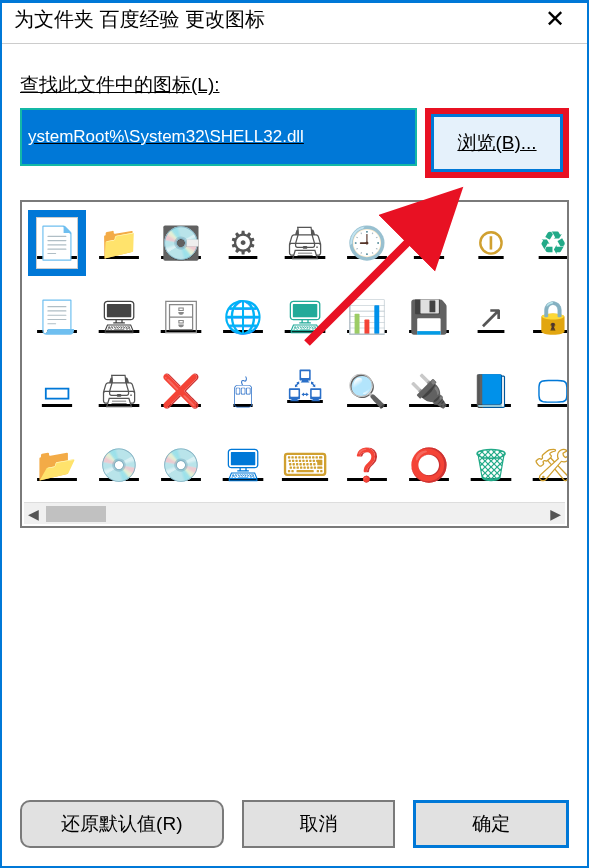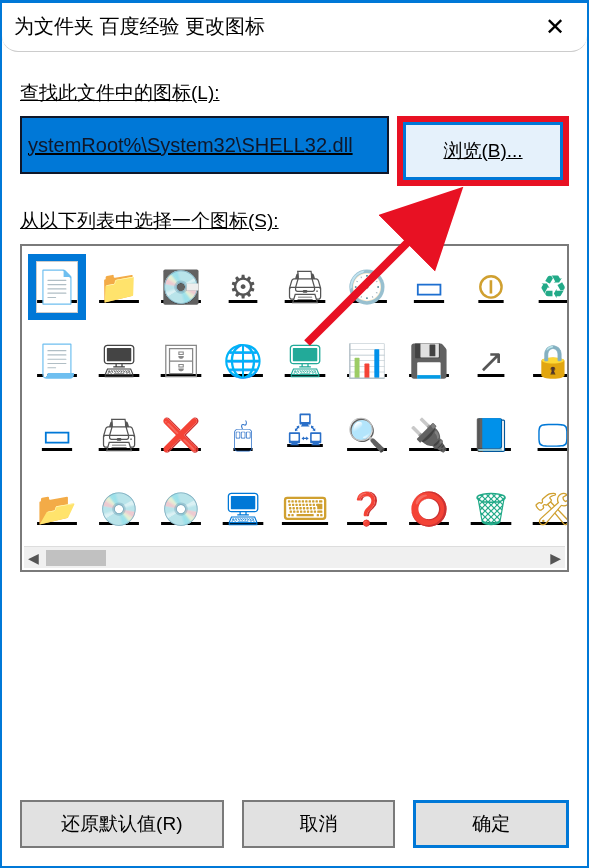--- a/index.html
+++ b/index.html
@@ -9,24 +9,23 @@
       background: #fff;
       width: 589px;
       height: 868px;
       position: relative;
       border: 2px solid #0078d7;
       border-top-width: 3px;
     }
     .titlebar {
       display: flex;
       justify-content: space-between;
-      align-items: flex-start;
-      padding: 10px 14px 10px 12px;
+      align-items: flex-end;
+      padding: 2px 14px 10px 12px;
       border-bottom: 1px solid #ccc;
-      border-radius: 16px;
     }
     .titlebar-title {
       font-size: 20px;
     }
     .close-x {
       font-size: 24px;
       font-weight: 300;
       cursor: pointer;
       padding: 0 8px;
     }
@@ -41,36 +40,36 @@
     }
     .path-row {
       display: flex;
       gap: 0;
       align-items: stretch;
       margin-bottom: 22px;
     }
     .path-input {
       flex: 1;
       height: 58px;
-      border: 2px solid #0f172a;
+      border: 2px solid #14b8a6;
       padding: 0 6px;
-      font-size: 20px;
-      color: #0f172a;
+      font-size: 17px;
+      color: #ffffff;
       background: #0078d7;
       display: flex;
       align-items: center;
       overflow: hidden;
       white-space: nowrap;
     }
     .browse-btn-wrap {
       border: 6px solid #e81123;
       margin-left: 8px;
     }
     .browse-btn {
-      width: 160px;
+      width: 132px;
       height: 58px;
       background: #e5f1fb;
       border: 3px solid #0078d7;
       font-size: 19px;
       cursor: pointer;
       display: flex;
       align-items: center;
       justify-content: center;
     }
     .icon-list-box {
@@ -141,21 +140,21 @@
     .btn {
       height: 48px;
       border: 2px solid #7a7a7a;
       background: #e1e1e1;
       font-size: 19px;
       cursor: pointer;
       display: flex;
       align-items: center;
       justify-content: center;
     }
-    .btn.restore { flex: 1.2; }
+    .btn.restore { flex: 1.2; border-radius: 10px; }
     .btn.ok { flex: 0.9; border: 3px solid #0078d7; background: #e1e1e1; }
     .btn.cancel { flex: 0.9; }
     .arrow-annotation {
       position: absolute;
       left: 295px;
       top: 180px;
       width: 180px;
       height: 170px;
       pointer-events: none;
     }
@@ -176,21 +175,20 @@
     <div class="path-input">
       <span>ystemRoot%\System32\SHELL32.dll</span>
     </div>
     <div class="browse-btn-wrap">
       <div class="browse-btn">
         <span>浏览(B)...</span>
       </div>
     </div>
   </div>
 
-  <div class="label">从以下列表中选择一个图标(S):</div>
 
   <div class="icon-list-box">
     <div class="icon-grid" id="icon-grid">
         <div class="icon-cell selected">
           <div class="icon-shape" style="color: rgb(255, 255, 255); background: rgb(255, 255, 255); width: 42px; height: 52px; border: 1px solid rgb(204, 204, 204);">📄</div>
         </div>
         <div class="icon-cell">
           <div class="icon-shape" style="color: rgb(240, 192, 64);">📁</div>
         </div>
         <div class="icon-cell">

